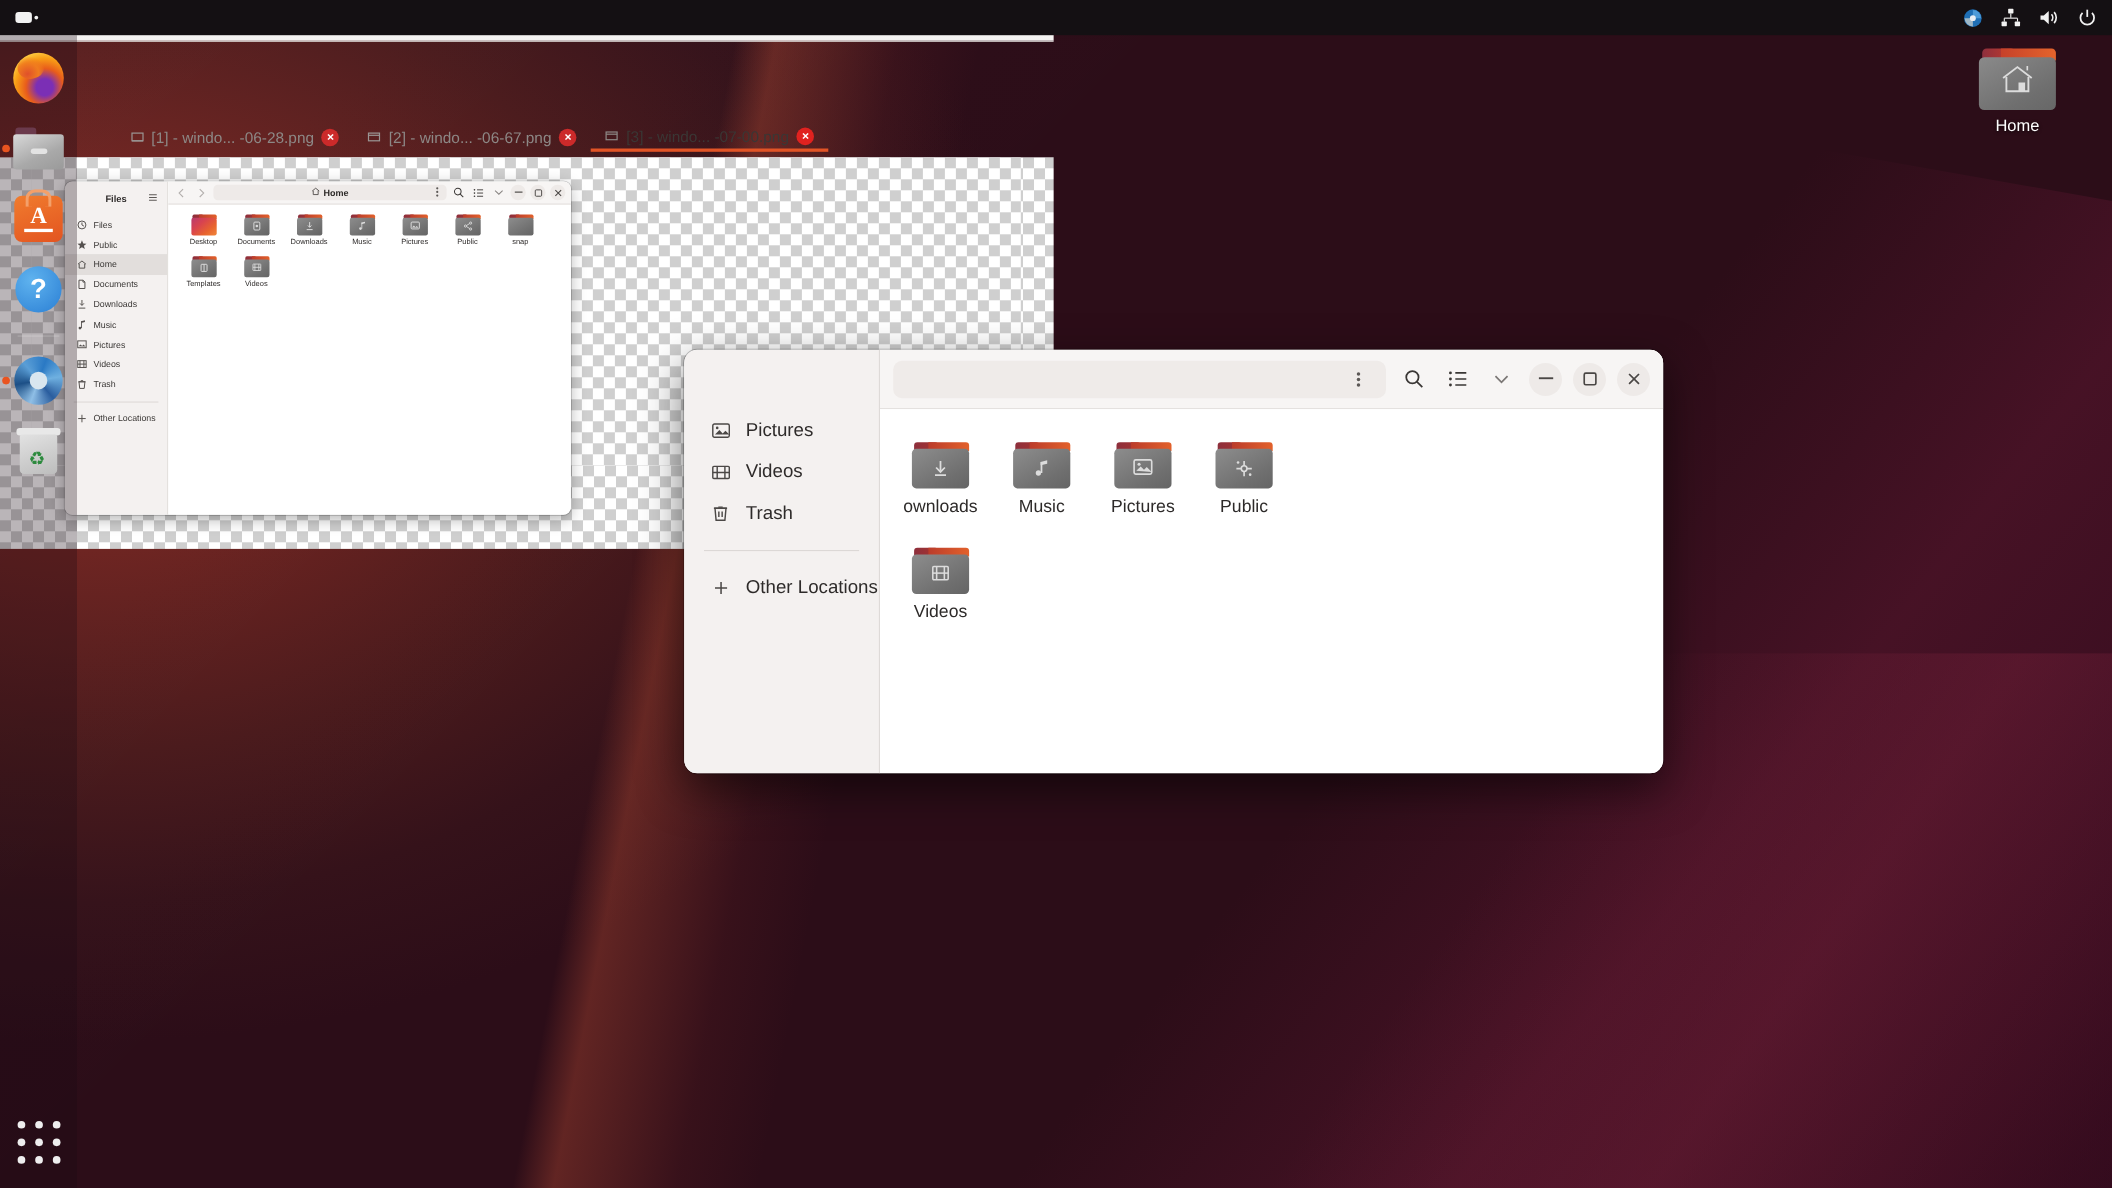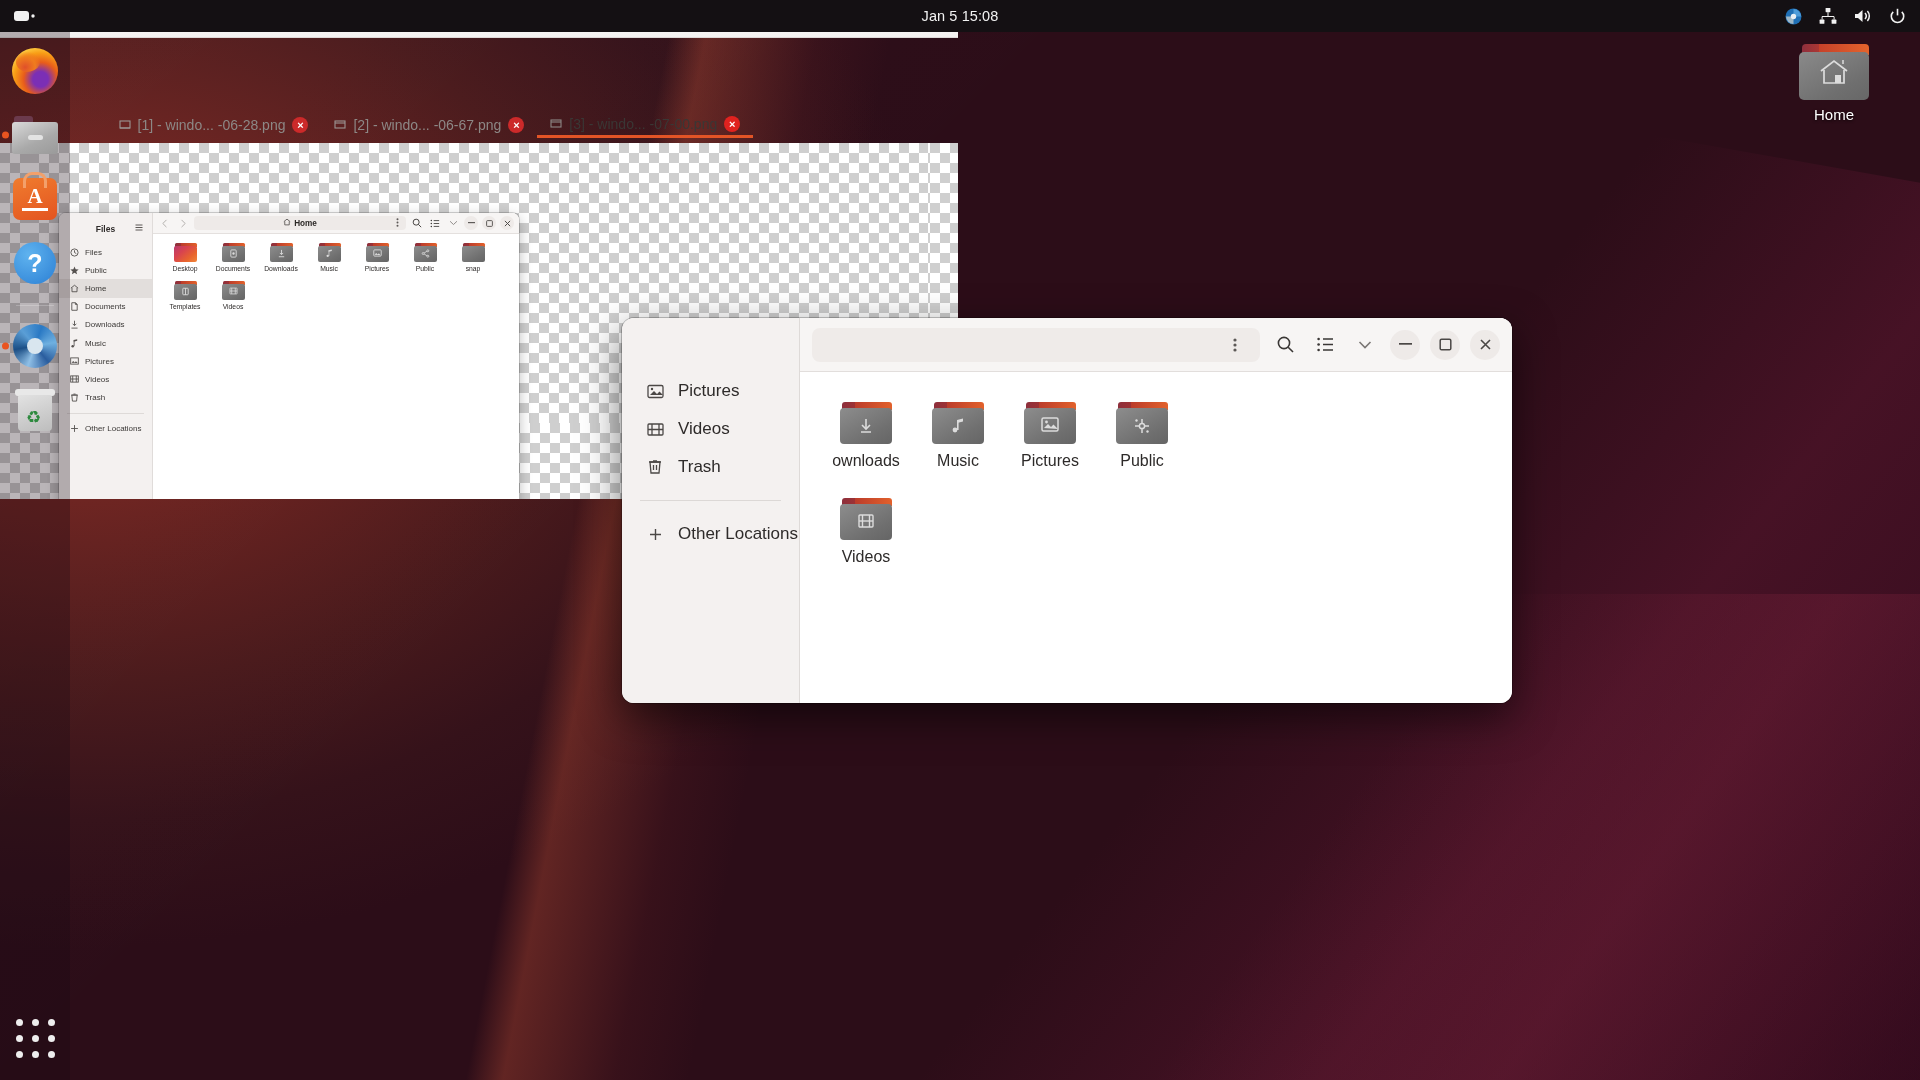--- a/index.html
+++ b/index.html
@@ -153,21 +153,21 @@
     display: flex; align-items: center; padding: 0 12px; gap: 10px;
     border-top-right-radius: 12px;
   }
   #files-bg-pathbar {
     flex: 1; height: 34px; border-radius: 8px; background: #efebe9;
     display: flex; align-items: center; padding: 0 10px;
   }
   .hdr-btn { width: 30px; height: 30px; border-radius: 50%; display:flex;align-items:center;justify-content:center;
              color:#3a3735; font-size:15px; }
   .hdr-round { background:#eeeae8; }
-  #files-bg-grid { padding: 30px 0 0 20px; display: flex; flex-wrap: wrap; }
+  #files-bg-grid { padding: 30px 0 0 9px; display: flex; flex-wrap: wrap; }
   .fitem { width: 92px; text-align:center; margin: 0 0 28px 0; }
   .fitem .flabel { margin-top: 8px; font-size: 16px; color: #2d2a29; white-space: nowrap; }
 
   
   .fld { width: 52px; height: 42px; margin: 0 auto; position: relative; }
   .fld .t { position:absolute; left:2px; top:0; width:22px; height:8px; border-radius:3px 3px 0 0;
             background: linear-gradient(90deg,#8d2f3c,#a9342f); }
   .fld .s { position:absolute; left:15px; top:0; width:37px; height:8px; border-radius:0 3px 0 0;
             background: linear-gradient(90deg,#bb3c2b,#e2612b); }
   .fld .b { position:absolute; left:0; top:6px; width:52px; height:36px; border-radius:4px;
@@ -234,21 +234,20 @@
       repeating-conic-gradient(#cfcfcf 0% 25%, #ffffff 0% 50%) 0 0 / 20px 20px;
   }
 
   
   #preview-files-win {
     position: absolute; left: 30px; top: 22px; width: 460px; height: 303px;
     background:#fff; border-radius: 7px; overflow: hidden;
     box-shadow: 0 4px 14px rgba(0,0,0,0.28), 0 0 0 1px rgba(0,0,0,0.16);
     display: flex;
     font-size: 8px;
-    margin-top: 48px;
   }
   #pv-sidebar { width: 94px; background:#f4f1f0; border-right:1px solid #e0dcda; padding-top: 6px; }
   #pv-sidebar .pvhdr { text-align:center; font-weight:bold; font-size:8.5px; color:#2e2b2a;
                         padding: 5px 0 9px 0; position: relative; }
   #pv-sidebar .pvhdr .burger { position:absolute; right: 9px; top: 4px; }
   #pv-sidebar .prow { display:flex; align-items:center; gap:6px; padding: 4.1px 0 4.1px 10px;
                       font-size:8px; color:#3b3836; }
   #pv-sidebar .prow.sel { background:#e2dedc; }
   #pv-sidebar .prow .ico { width:10px; height:10px; display:flex;align-items:center;justify-content:center; color:#55514f; }
   #pv-sidebar .pdiv { height:1px; background:#dedad8; margin: 6px 8px; }
@@ -989,21 +988,20 @@
 
 <div id="top-panel">
   <div class="panel-left">
     <span>
       <svg width="22" height="14" viewBox="0 0 22 14">
         <rect x="0" y="2" width="15" height="10" rx="3" fill="#f2f2f2"></rect>
         <circle cx="19" cy="7" r="1.7" fill="#f2f2f2"></circle>
       </svg>
     </span>
   </div>
-  <div class="panel-clock">Jan 5  15:08</div>
   <div class="panel-right">
     <span>
       <svg width="17" height="17" viewBox="0 0 17 17">
         <circle cx="8.5" cy="8.5" r="8" fill="#1f6fb5"></circle>
         <path d="M8.5 1 A7.5 7.5 0 0 1 16 8.5 L8.5 8.5 Z" fill="#4d9bd8"></path>
         <path d="M8.5 16 A7.5 7.5 0 0 1 1 8.5 L8.5 8.5 Z" fill="#9fb8c7"></path>
         <circle cx="8.5" cy="8.5" r="2.7" fill="#e8eef3"></circle>
       </svg>
     </span>
     <span>

